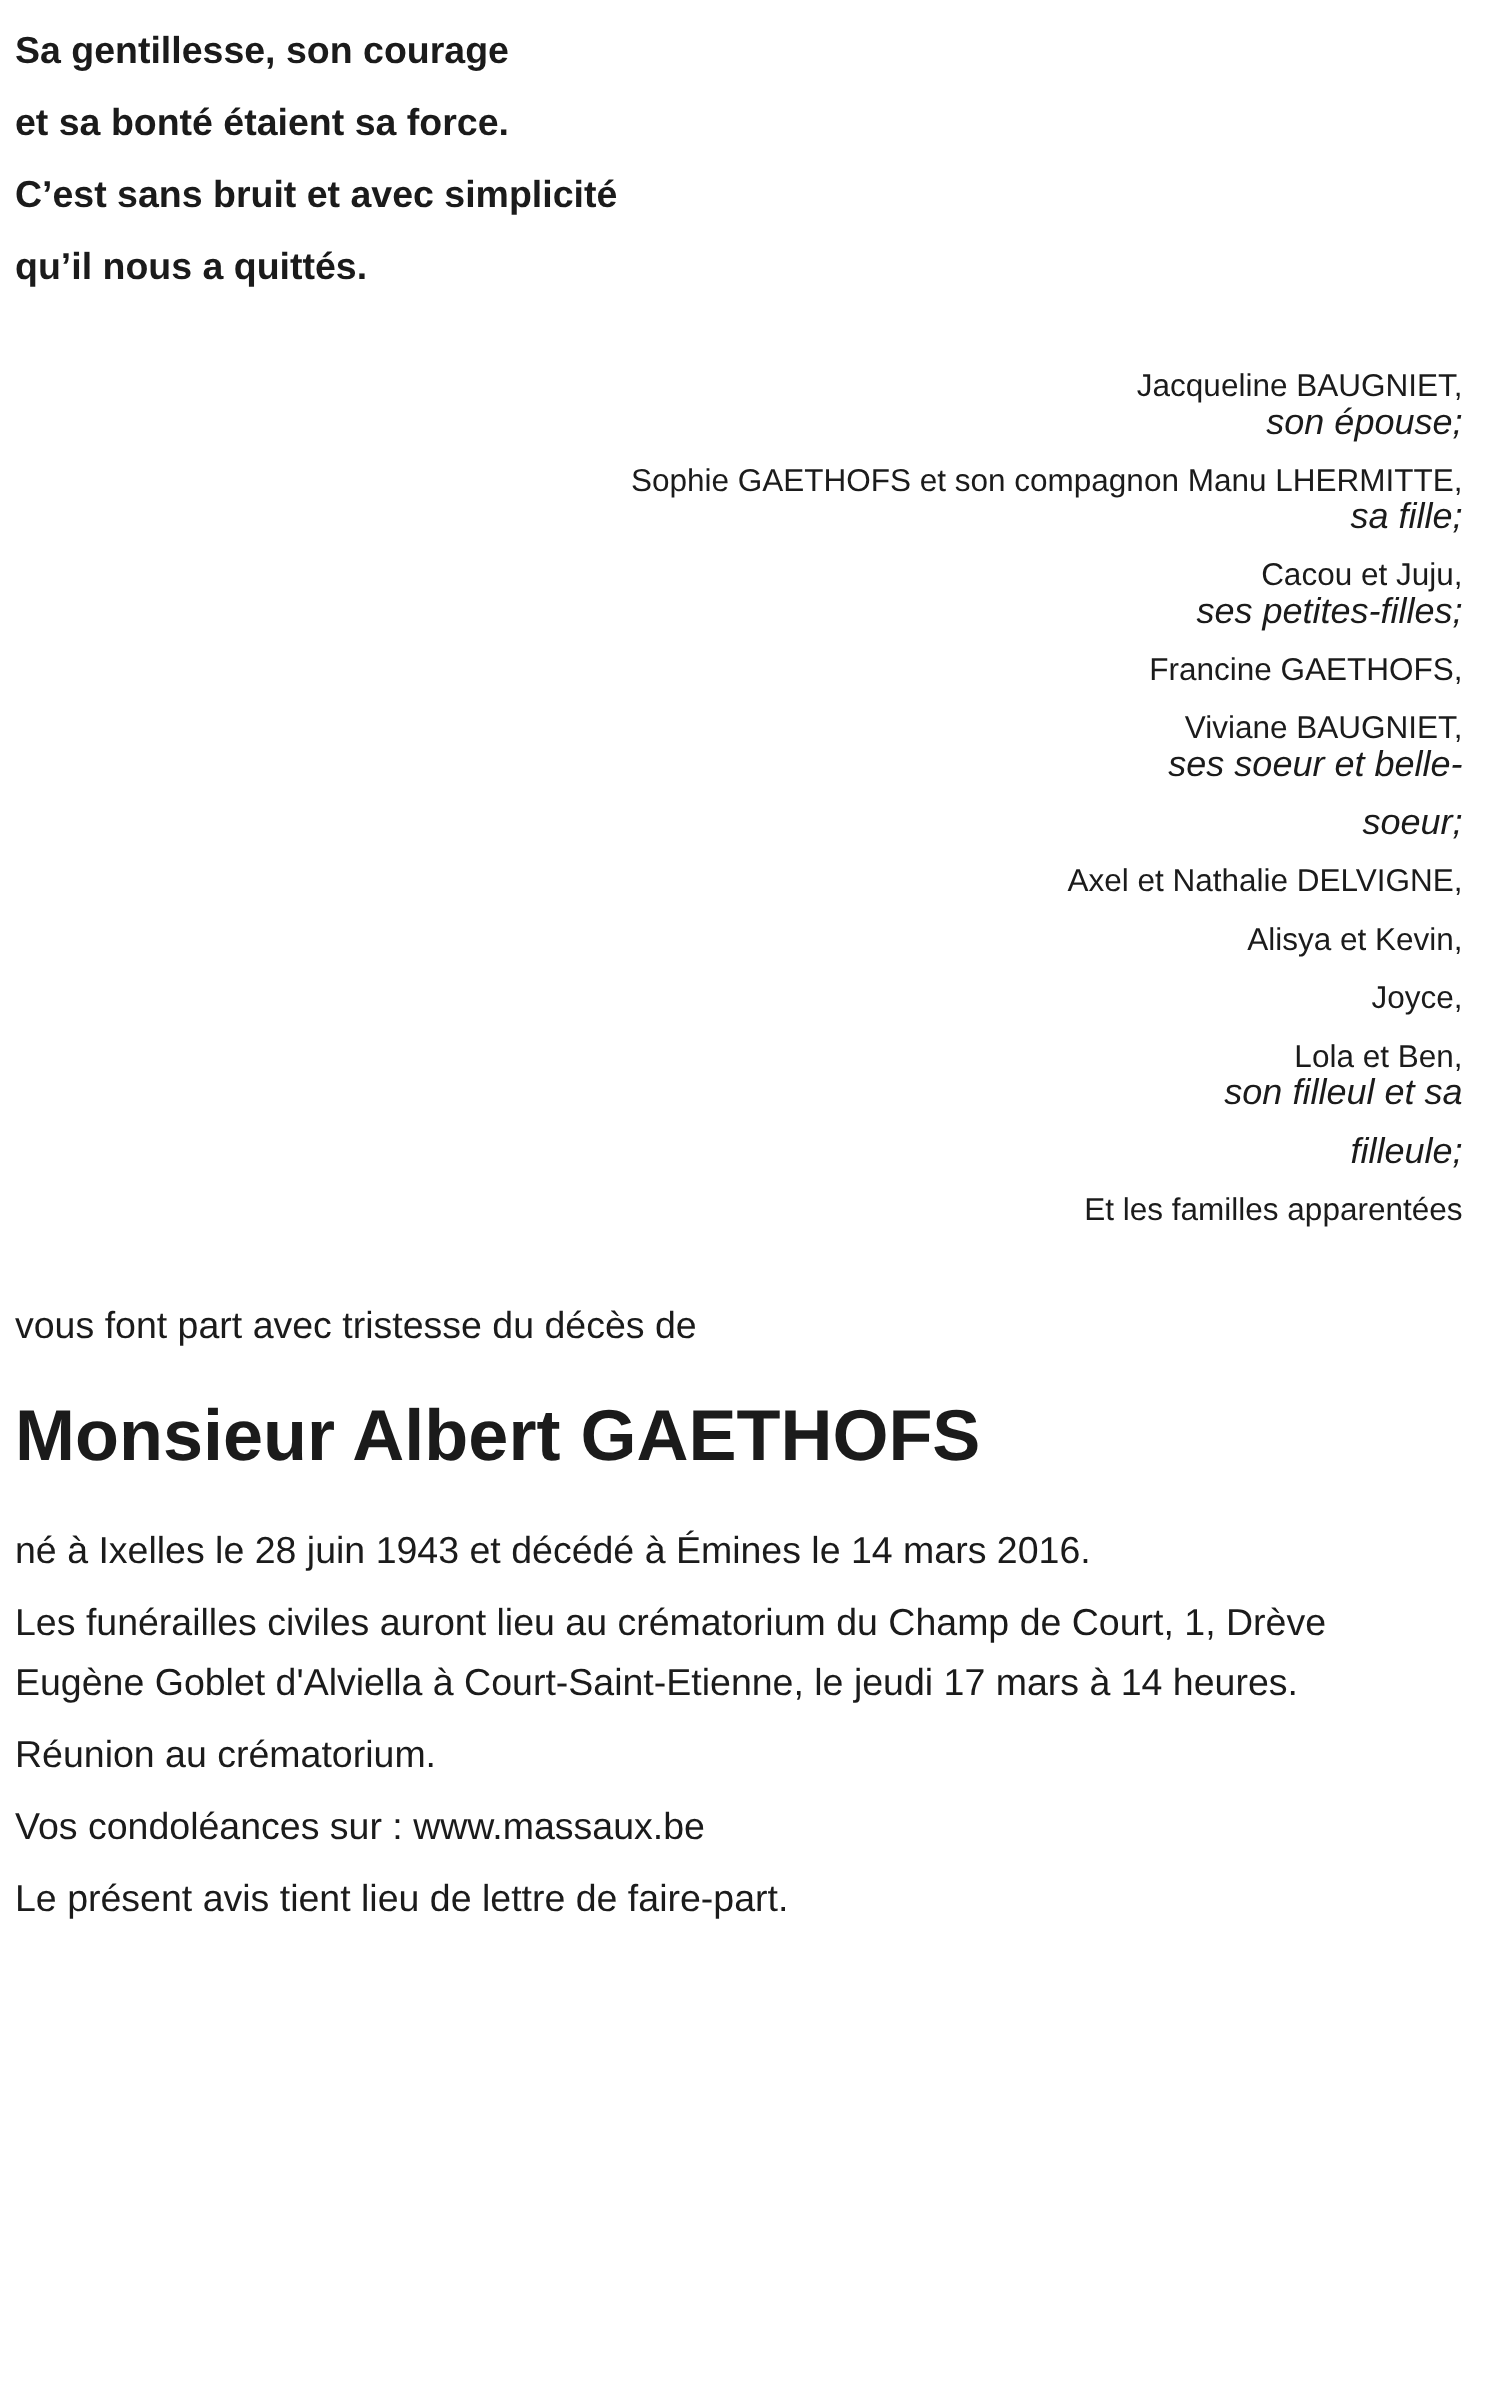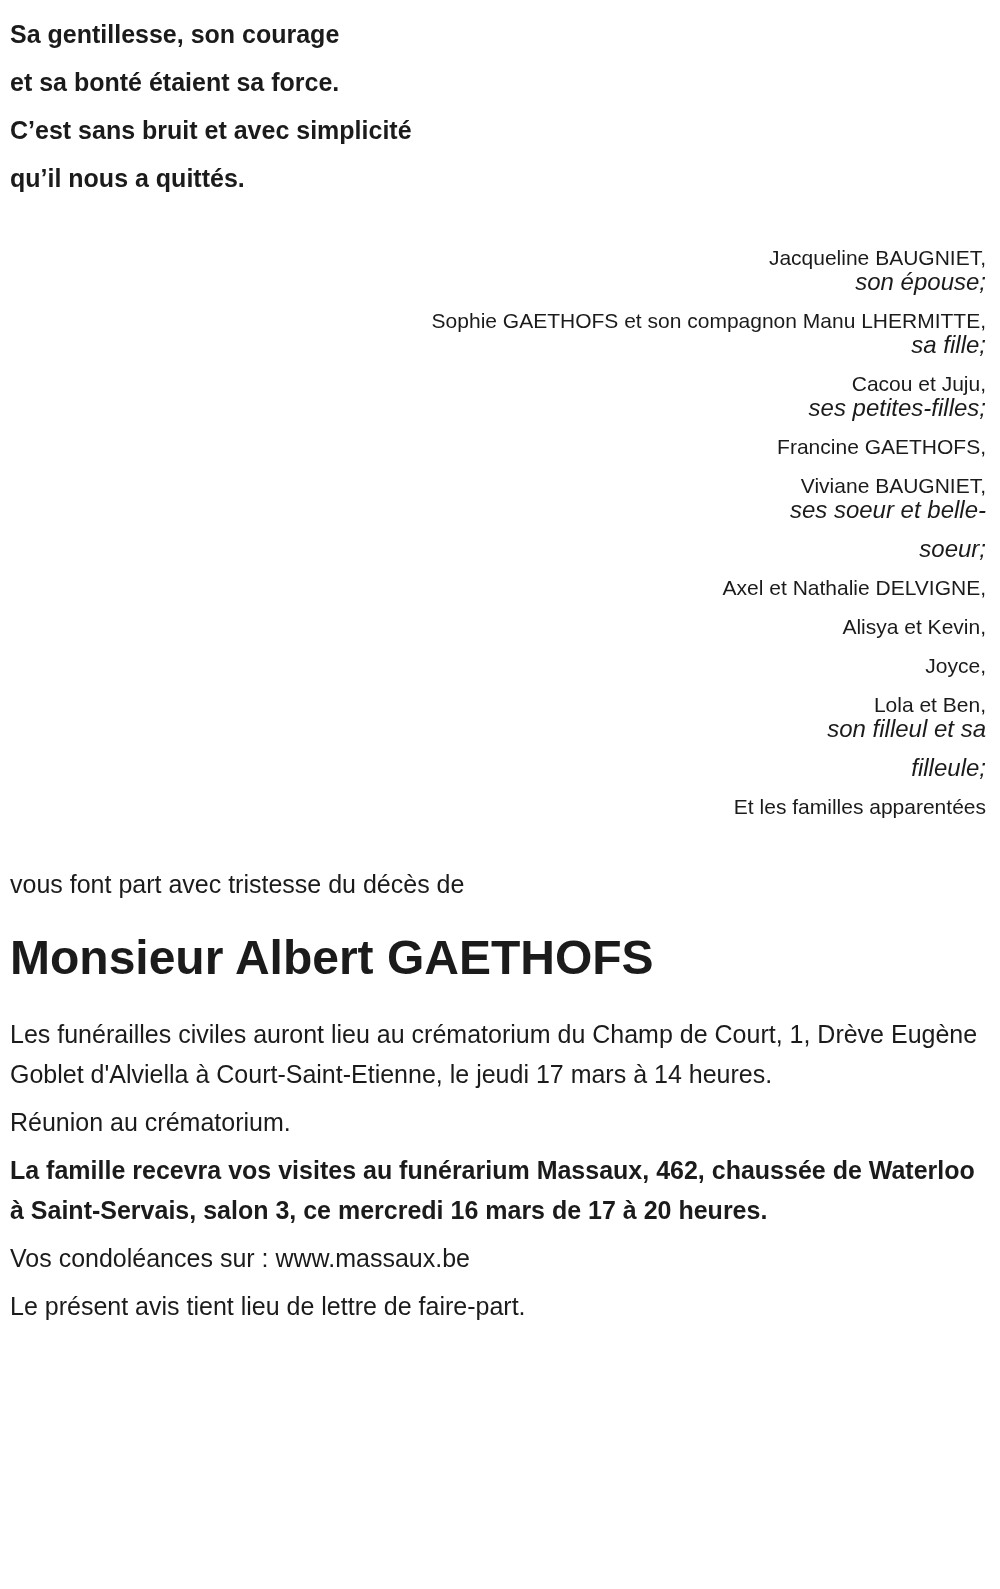--- a/index.html
+++ b/index.html
@@ -5,21 +5,21 @@
   * { margin: 0; padding: 0; box-sizing: border-box; }
   html, body { background: #ffffff; }
   body {
     font-family: "Liberation Sans", "DejaVu Sans", sans-serif;
     color: #1b1b1b;
   }
   .page {
     width: 1000px;
     min-height: 1589px;
     background: #ffffff;
-    padding: 10px 14px 40px 10px;
+    padding: 10px 25px 40px 10px;
   }
   .epigraph {
     font-weight: 700;
     font-size: 25px;
     line-height: 48px;
     margin-bottom: 36px;
   }
   .epigraph-line { white-space: nowrap; }
   .family-group { }
   .name-line {
@@ -113,19 +113,19 @@
     <div class="family-group">
       <div class="name-line">Et les familles apparentées</div>
     </div>
 
   </div>
 
   <div class="announcement">vous font part avec tristesse du décès de</div>
 
   <div class="deceased-name">Monsieur Albert GAETHOFS</div>
 
+  <div class="para">né à Ixelles le 28 juin 1943 et décédé à Émines le 14 mars 2016.</div>
   <div class="para">Les funérailles civiles auront lieu au crématorium du Champ de Court, 1, Drève Eugène Goblet d'Alviella à Court-Saint-Etienne, le jeudi 17 mars à 14 heures.</div>
   <div class="para">Réunion au crématorium.</div>
-  <div class="para bold">La famille recevra vos visites au funérarium Massaux, 462, chaussée de Waterloo à Saint-Servais, salon 3, ce mercredi 16 mars de 17 à 20 heures.</div>
   <div class="para">Vos condoléances sur : www.massaux.be</div>
   <div class="para">Le présent avis tient lieu de lettre de faire-part.</div>
 
 </div>
 
 </body></html>

